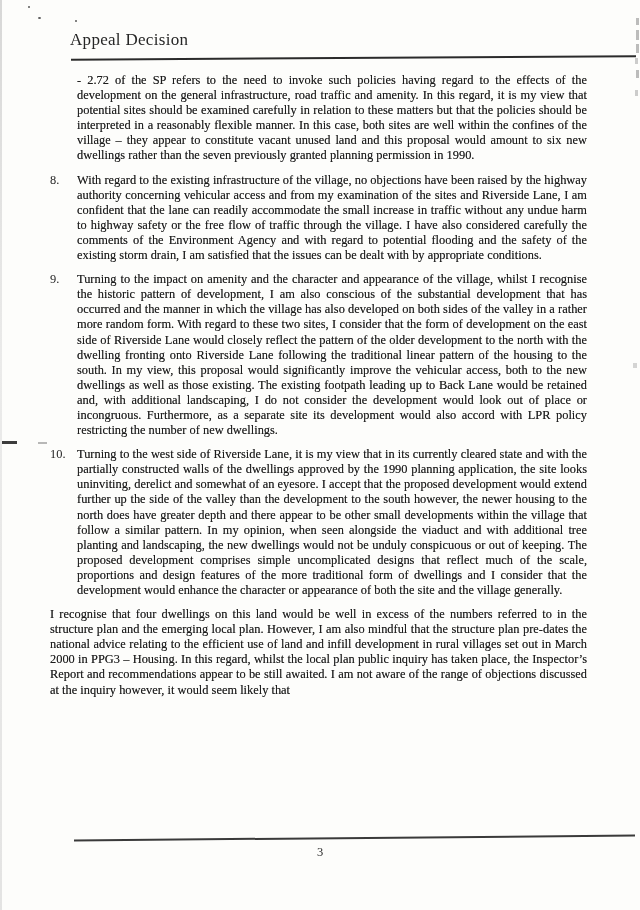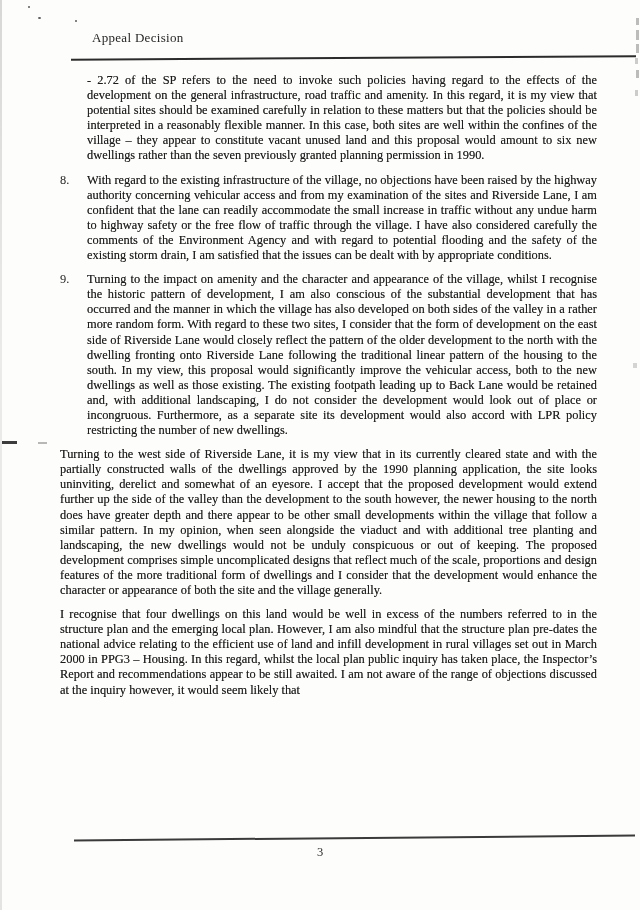--- a/index.html
+++ b/index.html
@@ -13,29 +13,29 @@
     overflow:hidden;
     box-shadow:0 0 4px rgba(0,0,0,.25);
   }
   
   .scan-edge-left {
     position:absolute; left:0; top:0; width:2px; height:910px;
     background:linear-gradient(180deg,#b9b9b9,#dcdcdc 40%,#cfcfcf);
     opacity:.55;
   }
   .header-title {
-    position:absolute; left:92px; top:30px;
-    font-size:13px; letter-spacing:.3px; color:#262626;
+    position:absolute; left:70px; top:30px;
+    font-size:17px; letter-spacing:.3px; color:#262626;
   }
   .header-rule {
     position:absolute; left:71px; top:57px; width:565px; height:2px;
     background:#2b2b2b; transform:rotate(-0.35deg);
   }
   .content {
-    position:absolute; left:60px; top:73px; width:537px;
+    position:absolute; left:50px; top:73px; width:537px;
   }
   .para { display:flex; margin-bottom:9px; }
   .para-num {
     flex:0 0 27px; width:27px;
     font-size:12.4px; line-height:15.1px; color:#1e1e1e;
   }
   .para-text {
     flex:1; text-align:justify;
     font-size:12.4px; line-height:15.1px; color:#1c1c1c;
     text-shadow:0 0 .35px rgba(20,20,20,.55);
@@ -98,20 +98,21 @@
       <div class="para-num">8.</div>
       <div class="para-text">With regard to the existing infrastructure of the village, no objections have been raised by the highway authority concerning vehicular access and from my examination of the sites and Riverside Lane, I am confident that the lane can readily accommodate the small increase in traffic without any undue harm to highway safety or the free flow of traffic through the village.  I have also considered carefully the comments of the Environment Agency and with regard to potential flooding and the safety of the existing storm drain, I am satisfied that the issues can be dealt with by appropriate conditions.</div>
     </div>
 
     <div class="para">
       <div class="para-num">9.</div>
       <div class="para-text">Turning to the impact on amenity and the character and appearance of the village, whilst I recognise the historic pattern of development, I am also conscious of the substantial development that has occurred and the manner in which the village has also developed on both sides of the valley in a rather more random form.  With regard to these two sites, I consider that the form of development on the east side of Riverside Lane would closely reflect the pattern of the older development to the north with the dwelling fronting onto Riverside Lane following the traditional linear pattern of the housing to the south.  In my view, this proposal would significantly improve the vehicular access, both to the new dwellings as well as those existing.  The existing footpath leading up to Back Lane would be retained and, with additional landscaping, I do not consider the development would look out of place or incongruous.  Furthermore, as a separate site its development would also accord with LPR policy restricting the number of new dwellings.</div>
     </div>
 
     <div class="para">
+      <div class="para-num">10.</div>
       <div class="para-text">Turning to the west side of Riverside Lane, it is my view that in its currently cleared state and with the partially constructed walls of the dwellings approved by the 1990 planning application, the site looks uninviting, derelict and somewhat of an eyesore.  I accept that the proposed development would extend further up the side of the valley than the development to the south however, the newer housing to the north does have greater depth and there appear to be other small developments within the village that follow a similar pattern.  In my opinion, when seen alongside the viaduct and with additional tree planting and landscaping, the new dwellings would not be unduly conspicuous or out of keeping.   The proposed development comprises simple uncomplicated designs that reflect much of the scale, proportions and design features of the more traditional form of dwellings and I consider that the development would enhance the character or appearance of both the site and the village generally.</div>
     </div>
 
     <div class="para">
       <div class="para-text">I recognise that four dwellings on this land would be well in excess of the numbers referred to in the structure plan and the emerging local plan.  However, I am also mindful that the structure plan pre-dates the national advice relating to the efficient use of land and infill development in rural villages set out in March 2000 in PPG3 – Housing.    In this regard, whilst the local plan public inquiry has taken place, the Inspector’s Report and recommendations appear to be still awaited.    I am not aware of the range of objections discussed at the inquiry however, it would seem likely that</div>
     </div>
 
   </div>
 
   <div class="footer-rule"></div>

